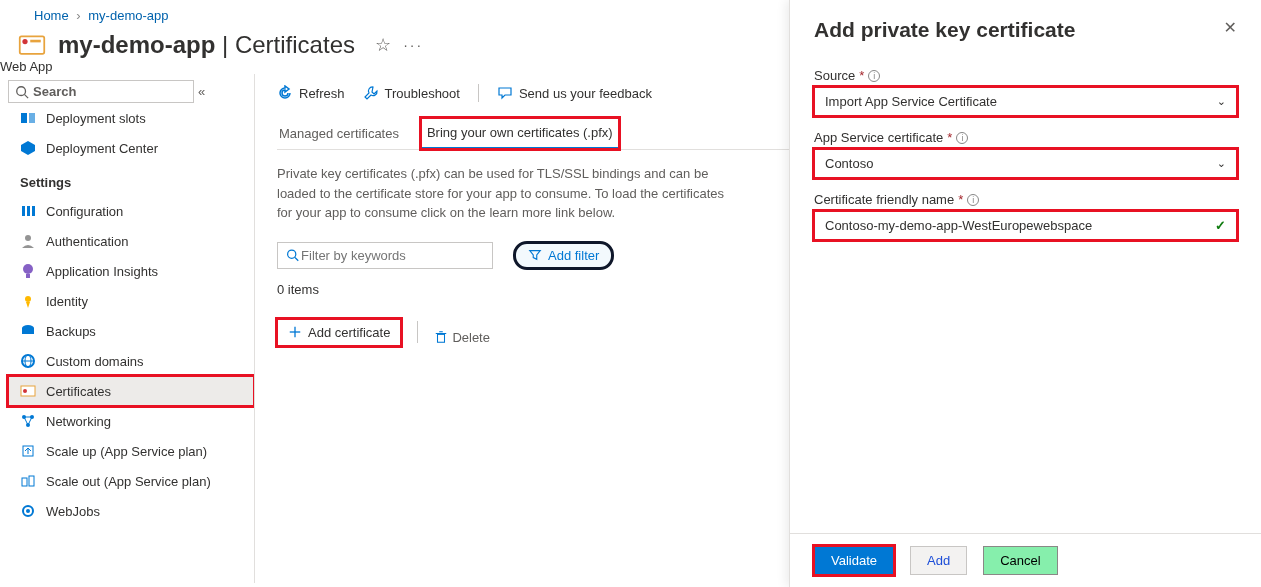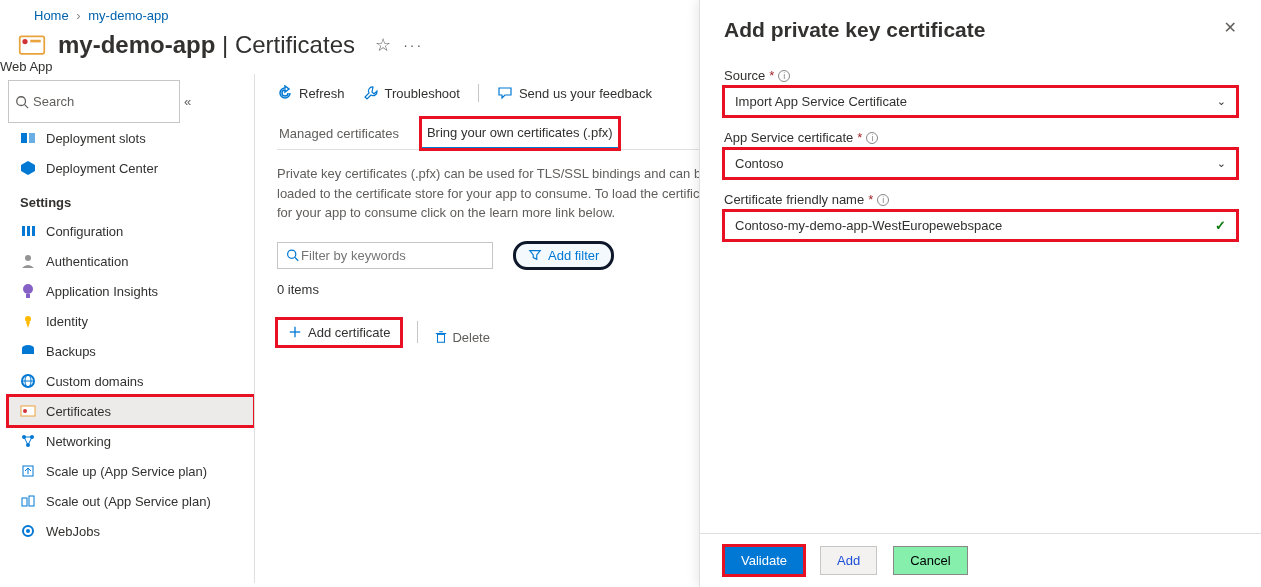--- a/index.html
+++ b/index.html
@@ -34,21 +34,21 @@
   .page-header .title-icon { width: 28px; height: 28px; }
   .page-header h1 { margin: 0; font-size: 24px; font-weight: 600; }
   .page-header h1 .suffix { font-weight: 400; }
   .head-actions { margin-left: 8px; color: #605e5c; display:flex; gap:12px; align-items:center;}
   .star { font-size: 18px; color: #605e5c;}
   .dots { letter-spacing:2px; font-size:14px;}
 
   
   .layout { display: flex; height: calc(100% - 78px); }
   .sidebar { width: 255px; border-right: 1px solid #e1dfdd; padding: 6px 0 0 8px; overflow:auto;}
-  .search-box { display:flex; align-items:center; border:1px solid var(--border); width: 172px; padding: 13px 6px; font-size: 13px; color: #605e5c; }
+  .search-box { display:flex; align-items:center; border:1px solid var(--border); width: 186px; padding: 3px 6px; font-size: 13px; color: #605e5c; font-weight: bold; }
   .search-box svg { margin-right:4px;}
   .collapse-chevron { margin-left:4px; color:#605e5c;}
   .nav-section-label { font-weight:600; padding: 12px 12px 6px; }
   .nav-item { display:flex; align-items:center; gap:10px; padding:7px 12px; cursor:pointer; font-size:13px; }
   .nav-item.selected { background: var(--selected); }
   .nav-item .nav-ico { width:16px; height:16px; display:flex; align-items:center; justify-content:center;}
   .red-box { outline: 3px solid var(--red-highlight); outline-offset: -1px; }
 
   
   .main { flex: 1; padding: 10px 22px; overflow:auto; }
@@ -64,21 +64,21 @@
   .filter-input input { border:none; outline:none; font-size:13px; width:100%; color:#605e5c;}
   .add-filter-pill { display:flex; align-items:center; gap:6px; color:#0078d4; background:#f3f9fd; border-radius:14px; padding:4px 12px; border:3px solid #0f172a; cursor:pointer;}
   .items-count { margin:12px 0 22px; }
   .action-row { display:flex; align-items:center; gap:16px;}
   .add-cert-btn { display:flex; align-items:center; gap:6px; border:1px solid var(--border); padding:5px 10px; background:#fff; cursor:pointer;}
   .vdivider { width:1px; height:22px; background:#c8c6c4;}
   .delete-btn{ display:flex; align-items:flex-start; gap:4px; color:#605e5c; cursor:pointer;margin-top:10px;}
 
   
   .panel {
-    position:absolute; top:0; right:0; bottom:0; width:562px;
+    position:absolute; top:0; right:0; bottom:0; width:472px;
     background:#fff; border-left:1px solid #e1dfdd;
     box-shadow:-3px 0 10px rgba(0,0,0,.08);
     display:flex; flex-direction:column;
   }
   .panel-head { display:flex; justify-content:space-between; align-items:flex-start; padding:18px 24px 4px;}
   .panel-head h2 { margin:0; font-size:21px; font-weight:600;}
   .panel-body { padding: 8px 24px; flex:1; overflow:auto;}
   .field { margin: 14px 0 4px;}
   .field-label { font-size:13px; margin-bottom:4px; display:flex; align-items:center; gap:4px;}
   .req { color: var(--required);}

